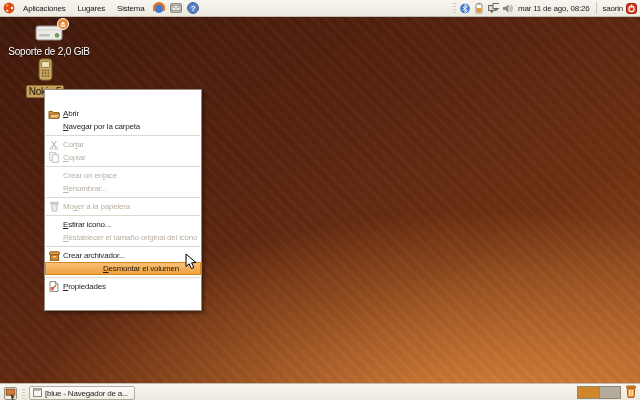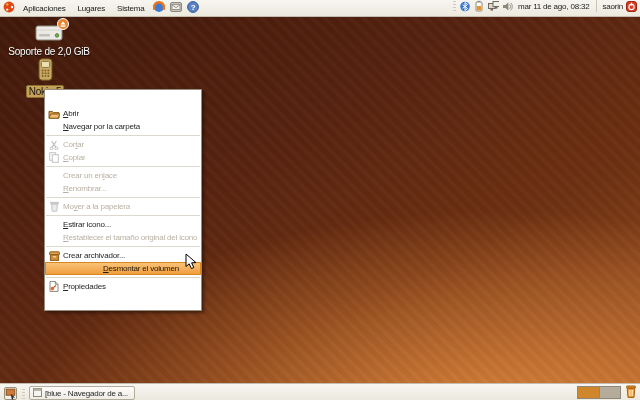--- a/index.html
+++ b/index.html
@@ -7,21 +7,21 @@
     position:relative;width:640px;height:400px;overflow:hidden;
     font-family:"Liberation Sans","DejaVu Sans",sans-serif;
     font-size:8px;letter-spacing:-0.2px;color:#1d1d1d;
     background:#000;user-select:none;
   }
   
   #top-panel{
     position:absolute;top:0;left:0;width:640px;height:17px;
     background:linear-gradient(#f7f5f0,#eceade);
     border-bottom:1px solid #c2bdb0;
-    display:flex;align-items:flex-start;box-sizing:border-box;z-index:30;
+    display:flex;align-items:center;box-sizing:border-box;z-index:30;
   }
   .pmenu{padding:2px 6px;height:13px;line-height:11px;display:flex;align-items:center;color:#181818;}
   .launcher{width:13px;height:13px;margin:0 2px;display:flex;align-items:center;justify-content:center;}
   #panel-right{margin-left:auto;display:flex;align-items:center;gap:3px;padding-right:3px;}
   .tray{width:11px;height:12px;display:flex;align-items:center;justify-content:center;}
   .handle{width:3px;height:11px;background:repeating-linear-gradient(#cfcabd 0 1px,transparent 1px 3px);margin:0 1px;}
   .vsep{width:1px;height:12px;background:#c9c4b6;margin:0 2px;}
   #clock{white-space:nowrap;padding:0 2px;}
   #user-switcher{display:flex;align-items:center;gap:3px;white-space:nowrap;}
   
@@ -146,21 +146,21 @@
             <rect x="2.5" y="8" width="2.5" height="1.6" fill="#6e6a60"></rect>
             <rect x="7" y="6" width="2.5" height="1.6" fill="#6e6a60"></rect>
           </svg>
         </span>
       <span class="tray">
           <svg width="11" height="11">
             <path d="M1 4 h2.4 L6.4 1.4 v8.2 L3.4 7 H1 Z" fill="#8c887d"></path>
             <path d="M7.6 3.2 a3.4 3.4 0 0 1 0 4.6 M8.8 1.8 a5.4 5.4 0 0 1 0 7.4" stroke="#9a968c" fill="none"></path>
           </svg>
         </span>
-      <span id="clock">mar 11 de ago, 08:32</span>
+      <span id="clock">mar 11 de ago, 08:26</span>
       <span class="vsep"></span>
       <span id="user-switcher">
         <span>saorin</span>
         <span class="tray">
             <svg width="11" height="11">
               <rect x="0.5" y="0.5" width="10" height="10" rx="2.5" fill="#d63b24" stroke="#9c2413"></rect>
               <circle cx="5.5" cy="6" r="2.6" stroke="#fff" stroke-width="1.1" fill="none"></circle>
               <path d="M5.5 1.6 v3" stroke="#fff" stroke-width="1.3"></path>
             </svg>
           </span>

